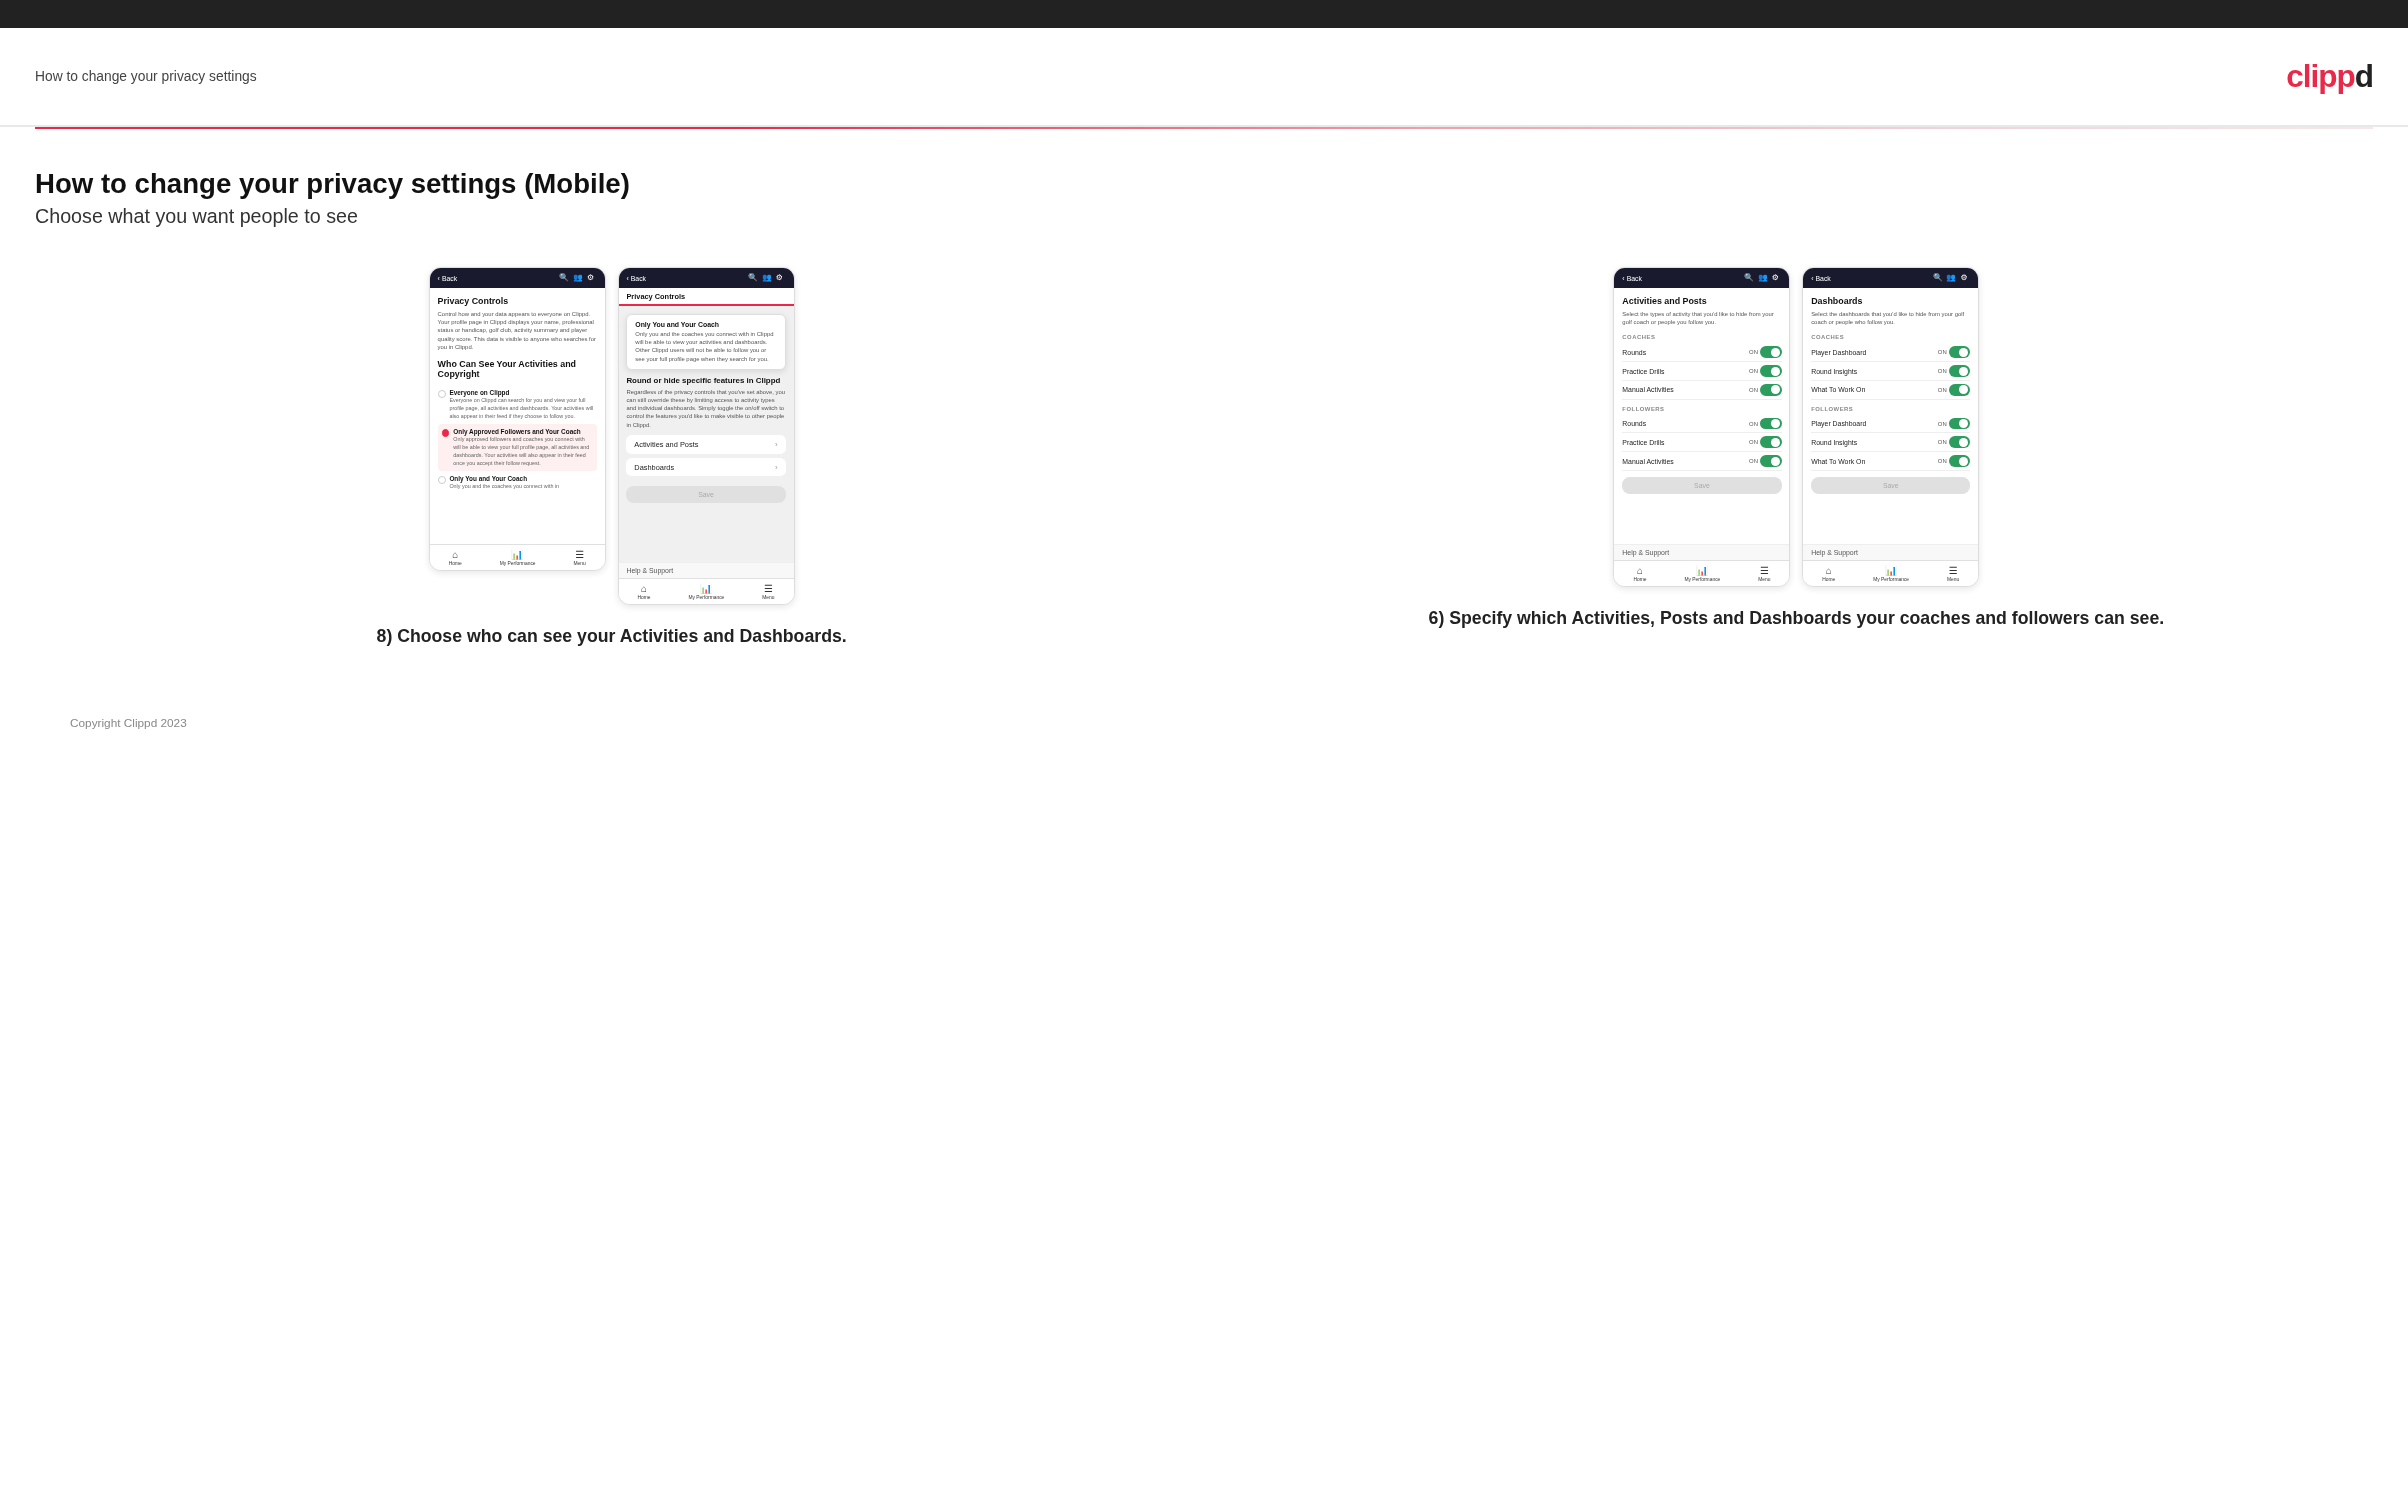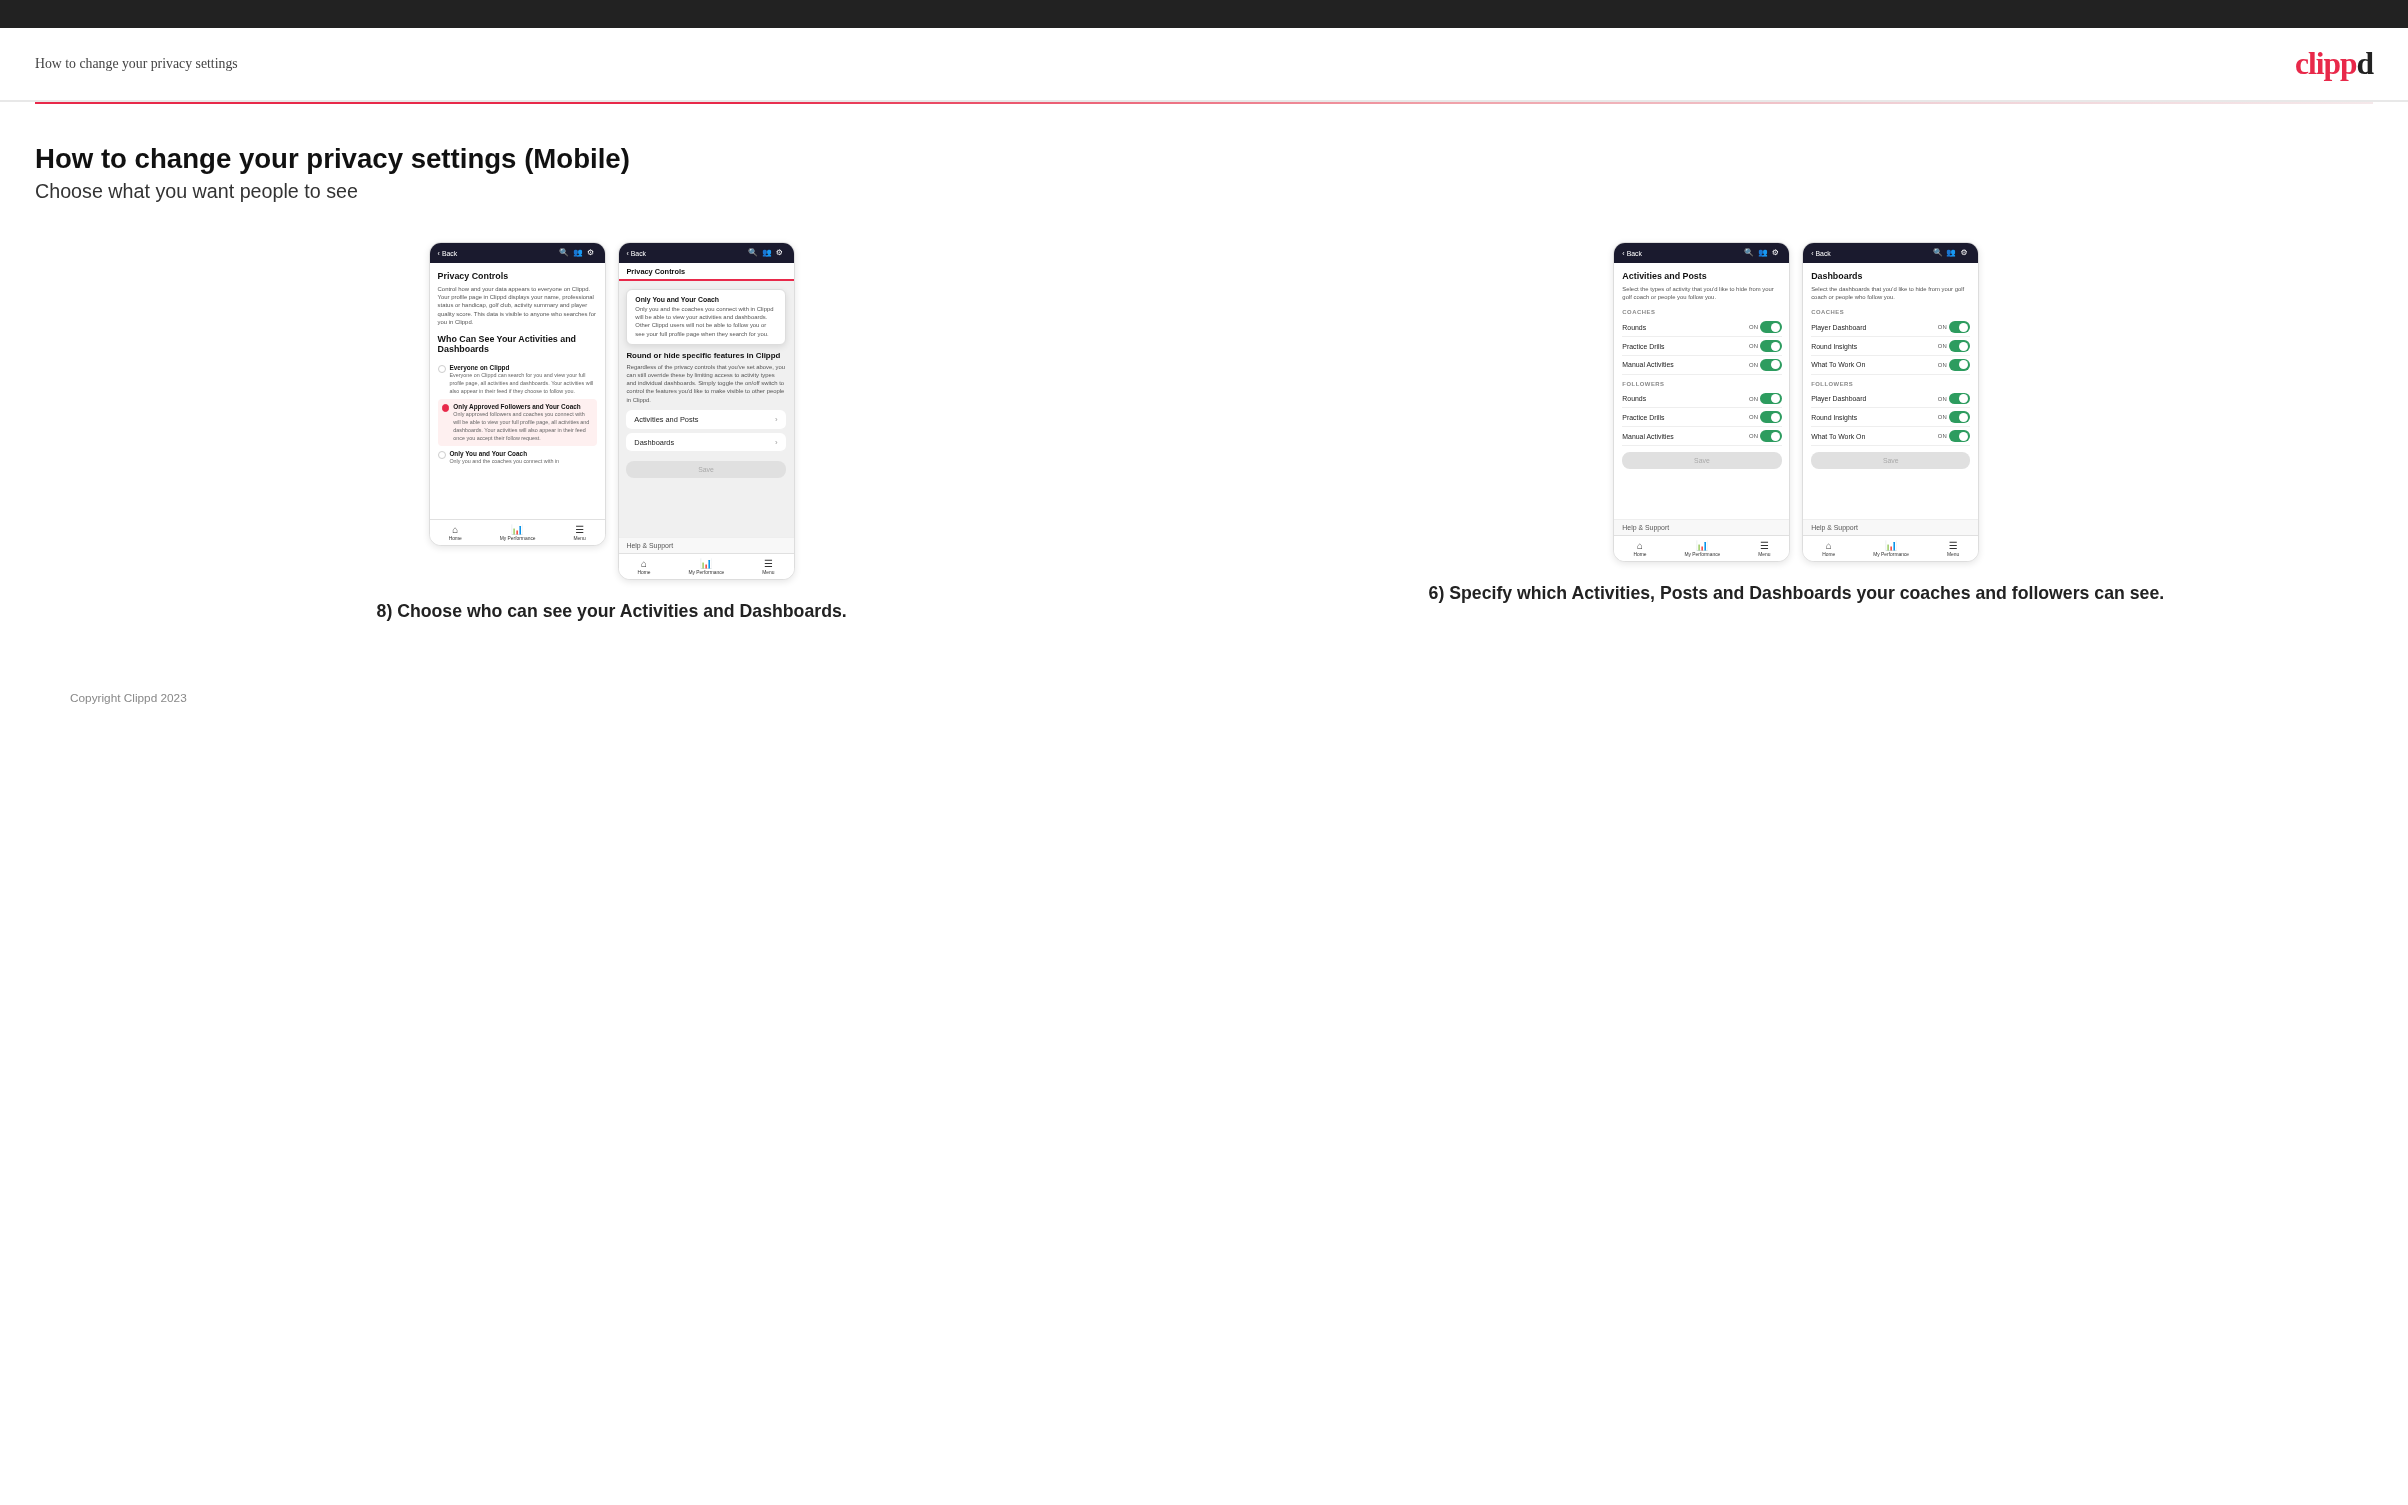--- a/index.html
+++ b/index.html
@@ -15,23 +15,22 @@
       background: #222;
       height: 27.6px;
       width: 100%;
     }
 
     
     .header {
       display: flex;
       align-items: center;
       justify-content: space-between;
-      padding: 18px 35px;
+      padding: 30px 35px;
       border-bottom: 2px solid #e8e8e8;
-      font-family: Liberation Serif, serif;
     }
     .header-title {
       font-size: 13.8px;
       color: #444;
     }
     .logo {
       font-size: 31.5px;
       font-weight: 800;
       color: #e8294a;
       letter-spacing: -1px;
@@ -387,21 +386,21 @@
               <div class="phone-header-icons">
                 <span class="phone-header-icon">🔍</span>
                 <span class="phone-header-icon">👥</span>
                 <span class="phone-header-icon">⚙</span>
               </div>
             </div>
 
             <div class="phone-body" style="background:#fff;">
               <div class="section-title">Privacy Controls</div>
               <div class="section-desc">Control how and your data appears to everyone on Clippd. Your profile page in Clippd displays your name, professional status or handicap, golf club, activity summary and player quality score. This data is visible to anyone who searches for you in Clippd.</div>
-              <div class="section-title" style="margin-bottom:5.9px;">Who Can See Your Activities and Dashboards</div>
+              <div class="section-title" style="margin-bottom:5.9px;">Who Can See Your Activities and Copyright</div>
 
               <div class="radio-option">
                 <div class="radio-dot"></div>
                 <div class="radio-text">
                   <strong>Everyone on Clippd</strong>
                   <span>Everyone on Clippd can search for you and view your full profile page, all activities and dashboards. Your activities will also appear in their feed if they choose to follow you.</span>
                 </div>
               </div>
 
               <div class="radio-option" style="background:#fef0f0; border-radius:3.9px; padding:3.9px;">

